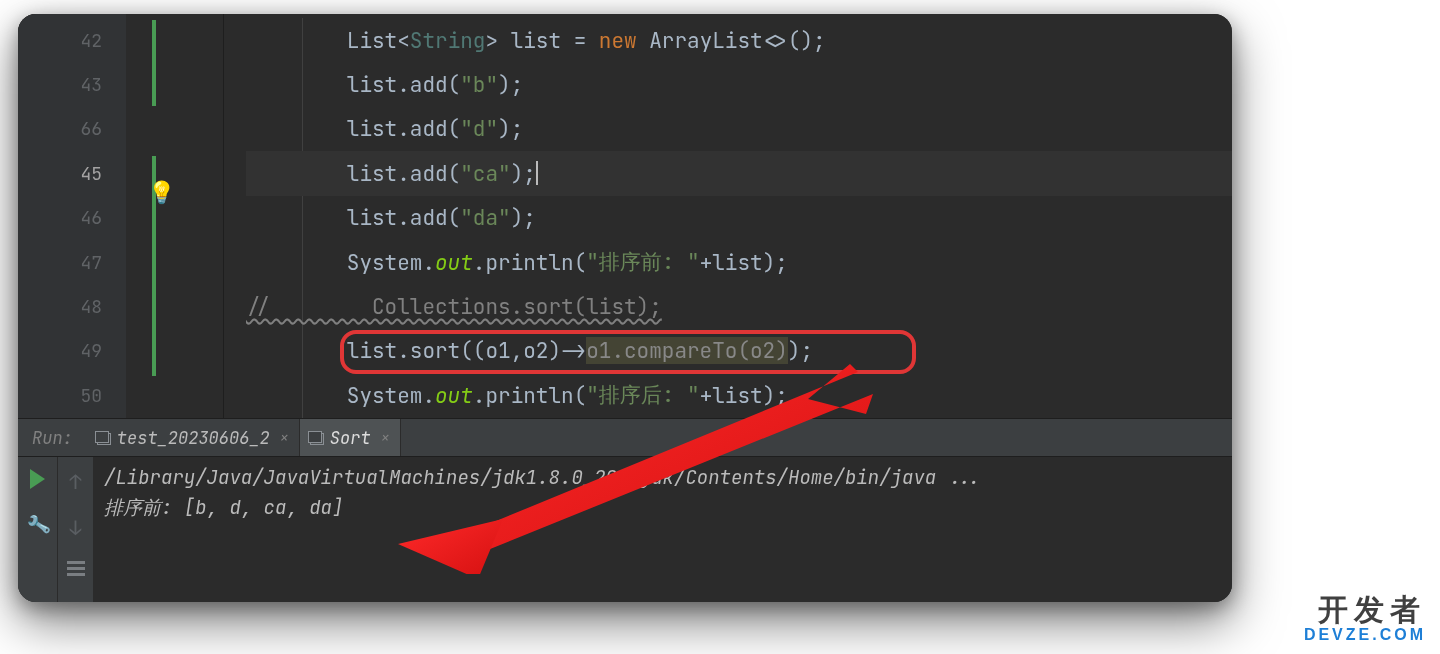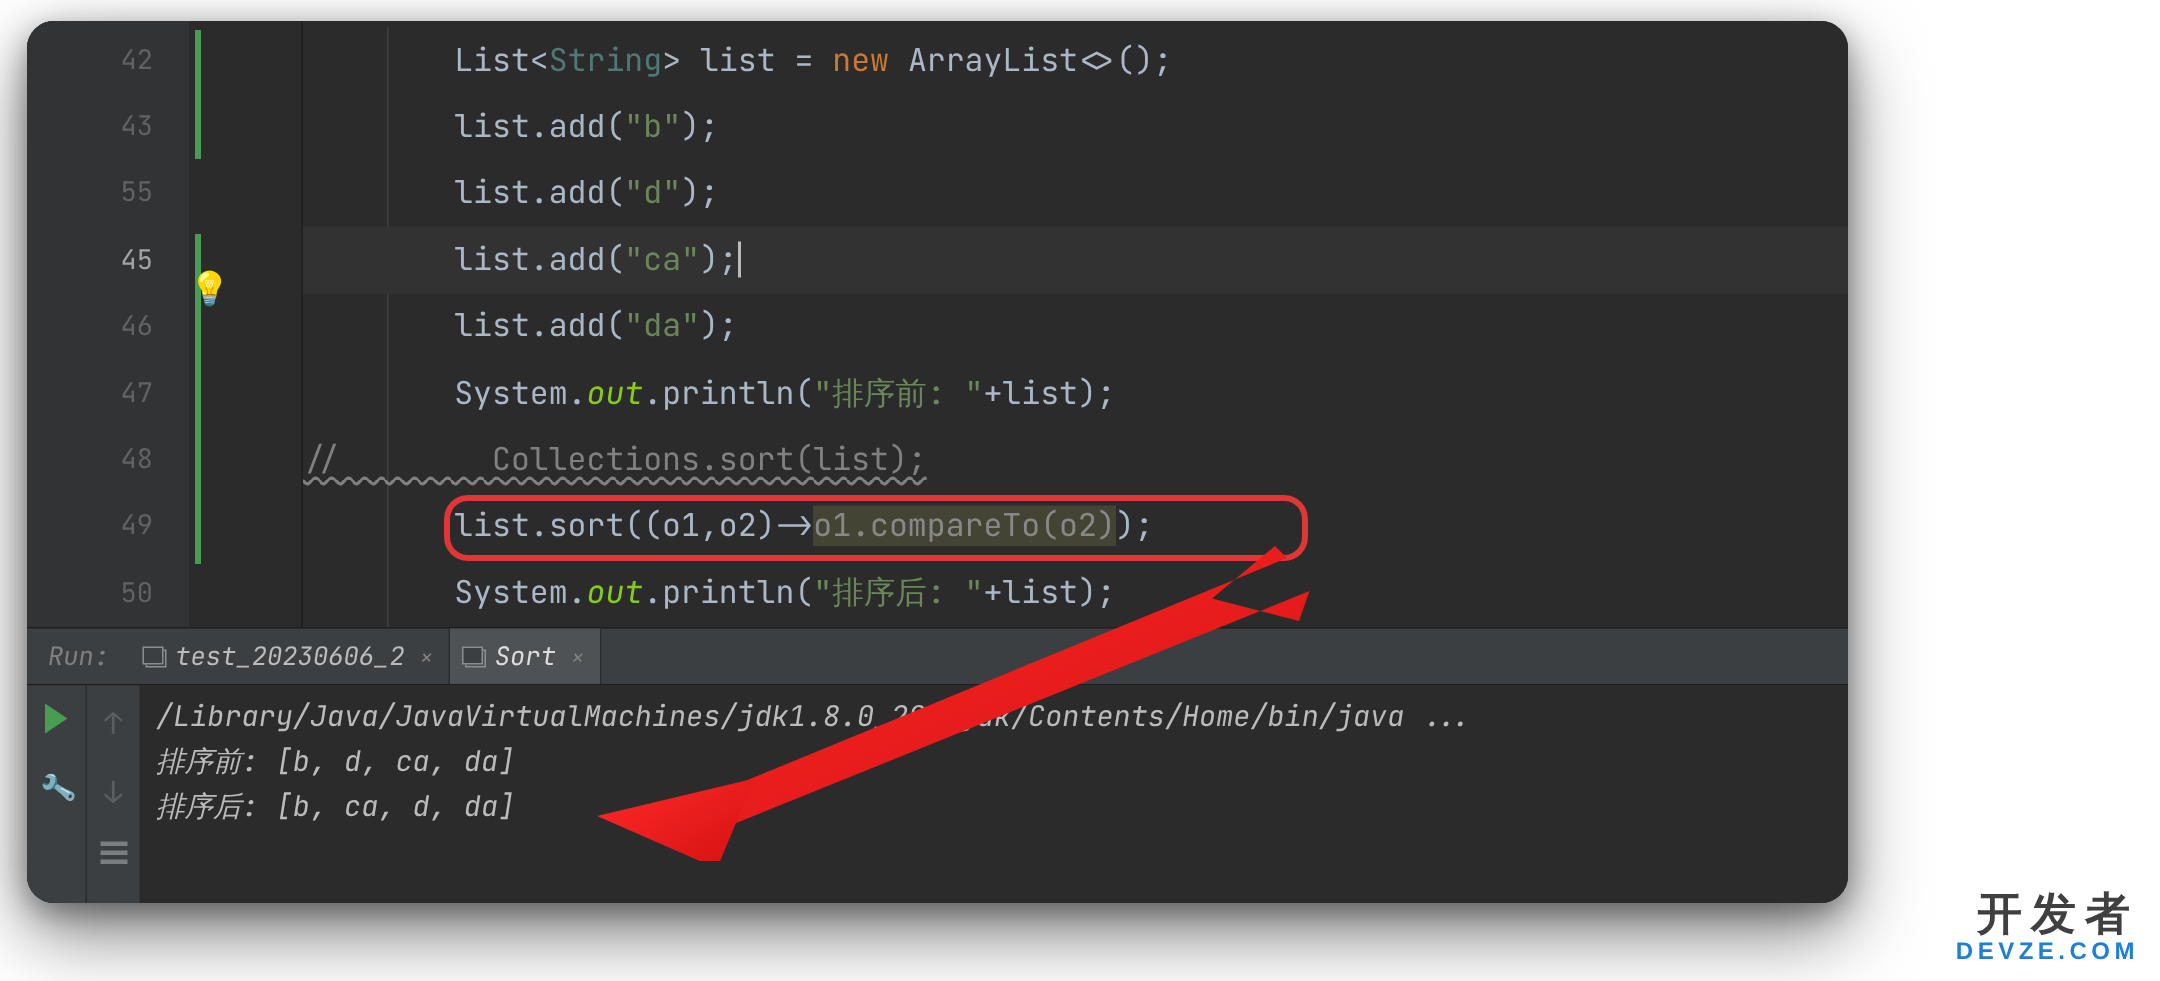--- a/index.html
+++ b/index.html
@@ -22,20 +22,21 @@
   box-shadow: 0 20px 50px rgba(0,0,0,0.5), 0 6px 20px rgba(0,0,0,0.35);
   overflow: hidden;
   display: flex;
   flex-direction: column;
 }
 .editor-area {
   flex: 0 0 auto;
   display: flex;
   height: 404px;
   background: #2b2b2b;
+  gap: 22px;
 }
 .gutter {
   width: 108px;
   background: #313335;
   padding-top: 4px;
 }
 .gutter-row {
   height: 44.4px;
   display: flex;
   align-items: center;
@@ -260,21 +261,21 @@
   <div class="editor-area">
 
     <div class="gutter">
       <div class="gutter-row">
           <span>42</span>
         </div>
       <div class="gutter-row">
           <span>43</span>
         </div>
       <div class="gutter-row">
-          <span>55</span>
+          <span>66</span>
         </div>
       <div class="gutter-row active">
           <span>45</span>
         </div>
       <div class="gutter-row">
           <span>46</span>
         </div>
       <div class="gutter-row">
           <span>47</span>
         </div>
@@ -343,21 +344,21 @@
       </div>
       <div class="arrow-col">
         <div class="arrow-icon">↑</div>
         <div class="arrow-icon">↓</div>
         <div class="queue-icon">
             <span></span>
             <span></span>
             <span></span>
           </div>
       </div>
-      <div class="console"><div>/Library/Java/JavaVirtualMachines/jdk1.8.0_202.jdk/Contents/Home/bin/java ...</div><div>排序前: [b, d, ca, da]</div><div>排序后: [b, ca, d, da]</div></div>
+      <div class="console"><div>/Library/Java/JavaVirtualMachines/jdk1.8.0_202.jdk/Contents/Home/bin/java ...</div><div>排序前: [b, d, ca, da]</div></div>
     </div>
   </div>
 
   <svg class="red-arrow" style="left:380px;top:350px;width:480px;height:210px;">
     <defs>
       <linearGradient id="rg" x1="0" y1="0" x2="1" y2="1">
         <stop offset="0%" stop-color="#ff2a2a"></stop>
         <stop offset="100%" stop-color="#d41010"></stop>
       </linearGradient>
     </defs>

